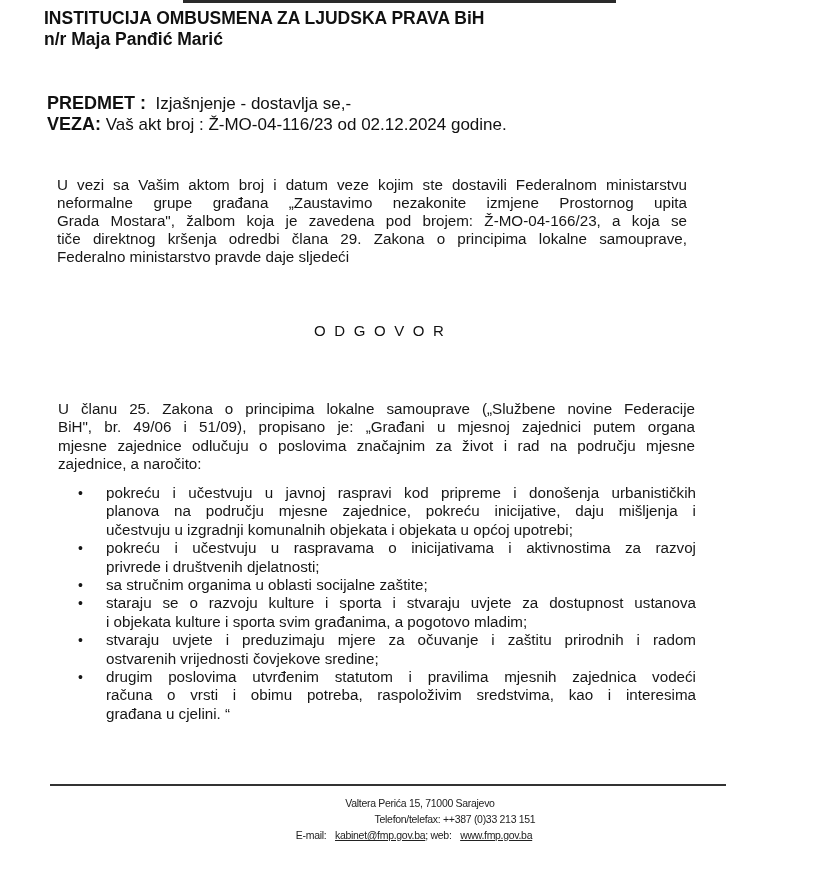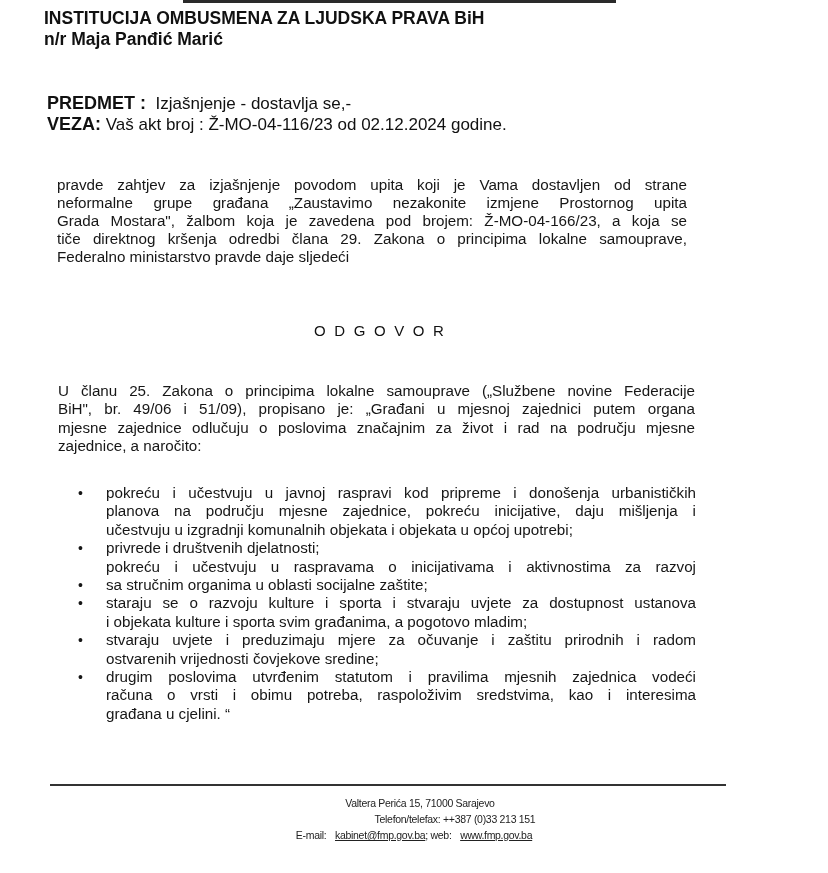--- a/index.html
+++ b/index.html
@@ -66,21 +66,21 @@
       position: absolute;
       left: 314px;
       top: 322px;
       font-size: 15px;
       letter-spacing: 8.6px;
       color: #111;
     }
     .para {
       position: absolute;
       left: 58px;
-      top: 382px;
+      top: 400px;
       width: 637px;
       font-size: 15.2px;
       line-height: 18.3px;
       color: #161616;
     }
     .para .ln {
       display: block;
       white-space: nowrap;
       text-align: justify;
       text-align-last: justify;
@@ -159,21 +159,21 @@
     <span class="label">PREDMET :</span>
     <span>&nbsp;</span><span>Izjašnjenje - dostavlja se,-</span>
   </div>
   <div class="row">
     <span class="label">VEZA:</span>
     <span>Vaš akt broj : Ž-MO-04-116/23 od 02.12.2024 godine.</span>
   </div>
 </div>
 
 <div class="intro">
-  <span class="ln">pravde zahtjev za izjašnjenje povodom upita koji je Vama dostavljen od strane</span>
+  <span class="ln">U vezi sa Vašim aktom broj i datum veze kojim ste dostavili  Federalnom ministarstvu</span>
   <span class="ln">neformalne grupe građana „Zaustavimo nezakonite izmjene Prostornog upita</span>
   <span class="ln">Grada Mostara", žalbom koja je zavedena pod brojem: Ž-MO-04-166/23, a koja se</span>
   <span class="ln">tiče direktnog kršenja odredbi člana 29. Zakona o principima lokalne samouprave,</span>
   <span class="ln last">Federalno ministarstvo pravde daje sljedeći</span>
 </div>
 
 <div class="odgovor">ODGOVOR</div>
 
 <div class="para">
   <span class="ln">U članu 25. Zakona o principima lokalne samouprave („Službene novine  Federacije</span>
@@ -184,22 +184,22 @@
 
 <ul class="bullets">
   <li>
     <span class="dot">•</span>
     <span class="ln">pokreću i učestvuju u javnoj raspravi kod pripreme i donošenja urbanističkih</span>
     <span class="ln">planova na području mjesne zajednice, pokreću inicijative, daju mišljenja i</span>
     <span class="ln last">učestvuju u izgradnji komunalnih objekata i objekata u općoj upotrebi;</span>
   </li>
   <li>
     <span class="dot">•</span>
+    <span class="ln">pokreću i učestvuju u raspravama o inicijativama i aktivnostima za razvoj</span>
     <span class="ln last">privrede i društvenih djelatnosti;</span>
-    <span class="ln">pokreću i učestvuju u raspravama o inicijativama i aktivnostima za razvoj</span>
   </li>
   <li>
     <span class="dot">•</span>
     <span class="ln last">sa stručnim organima u oblasti socijalne zaštite;</span>
   </li>
   <li>
     <span class="dot">•</span>
     <span class="ln">staraju se o razvoju kulture i sporta i stvaraju uvjete za dostupnost ustanova</span>
     <span class="ln last">i objekata kulture i sporta svim građanima, a pogotovo mladim;</span>
   </li>

